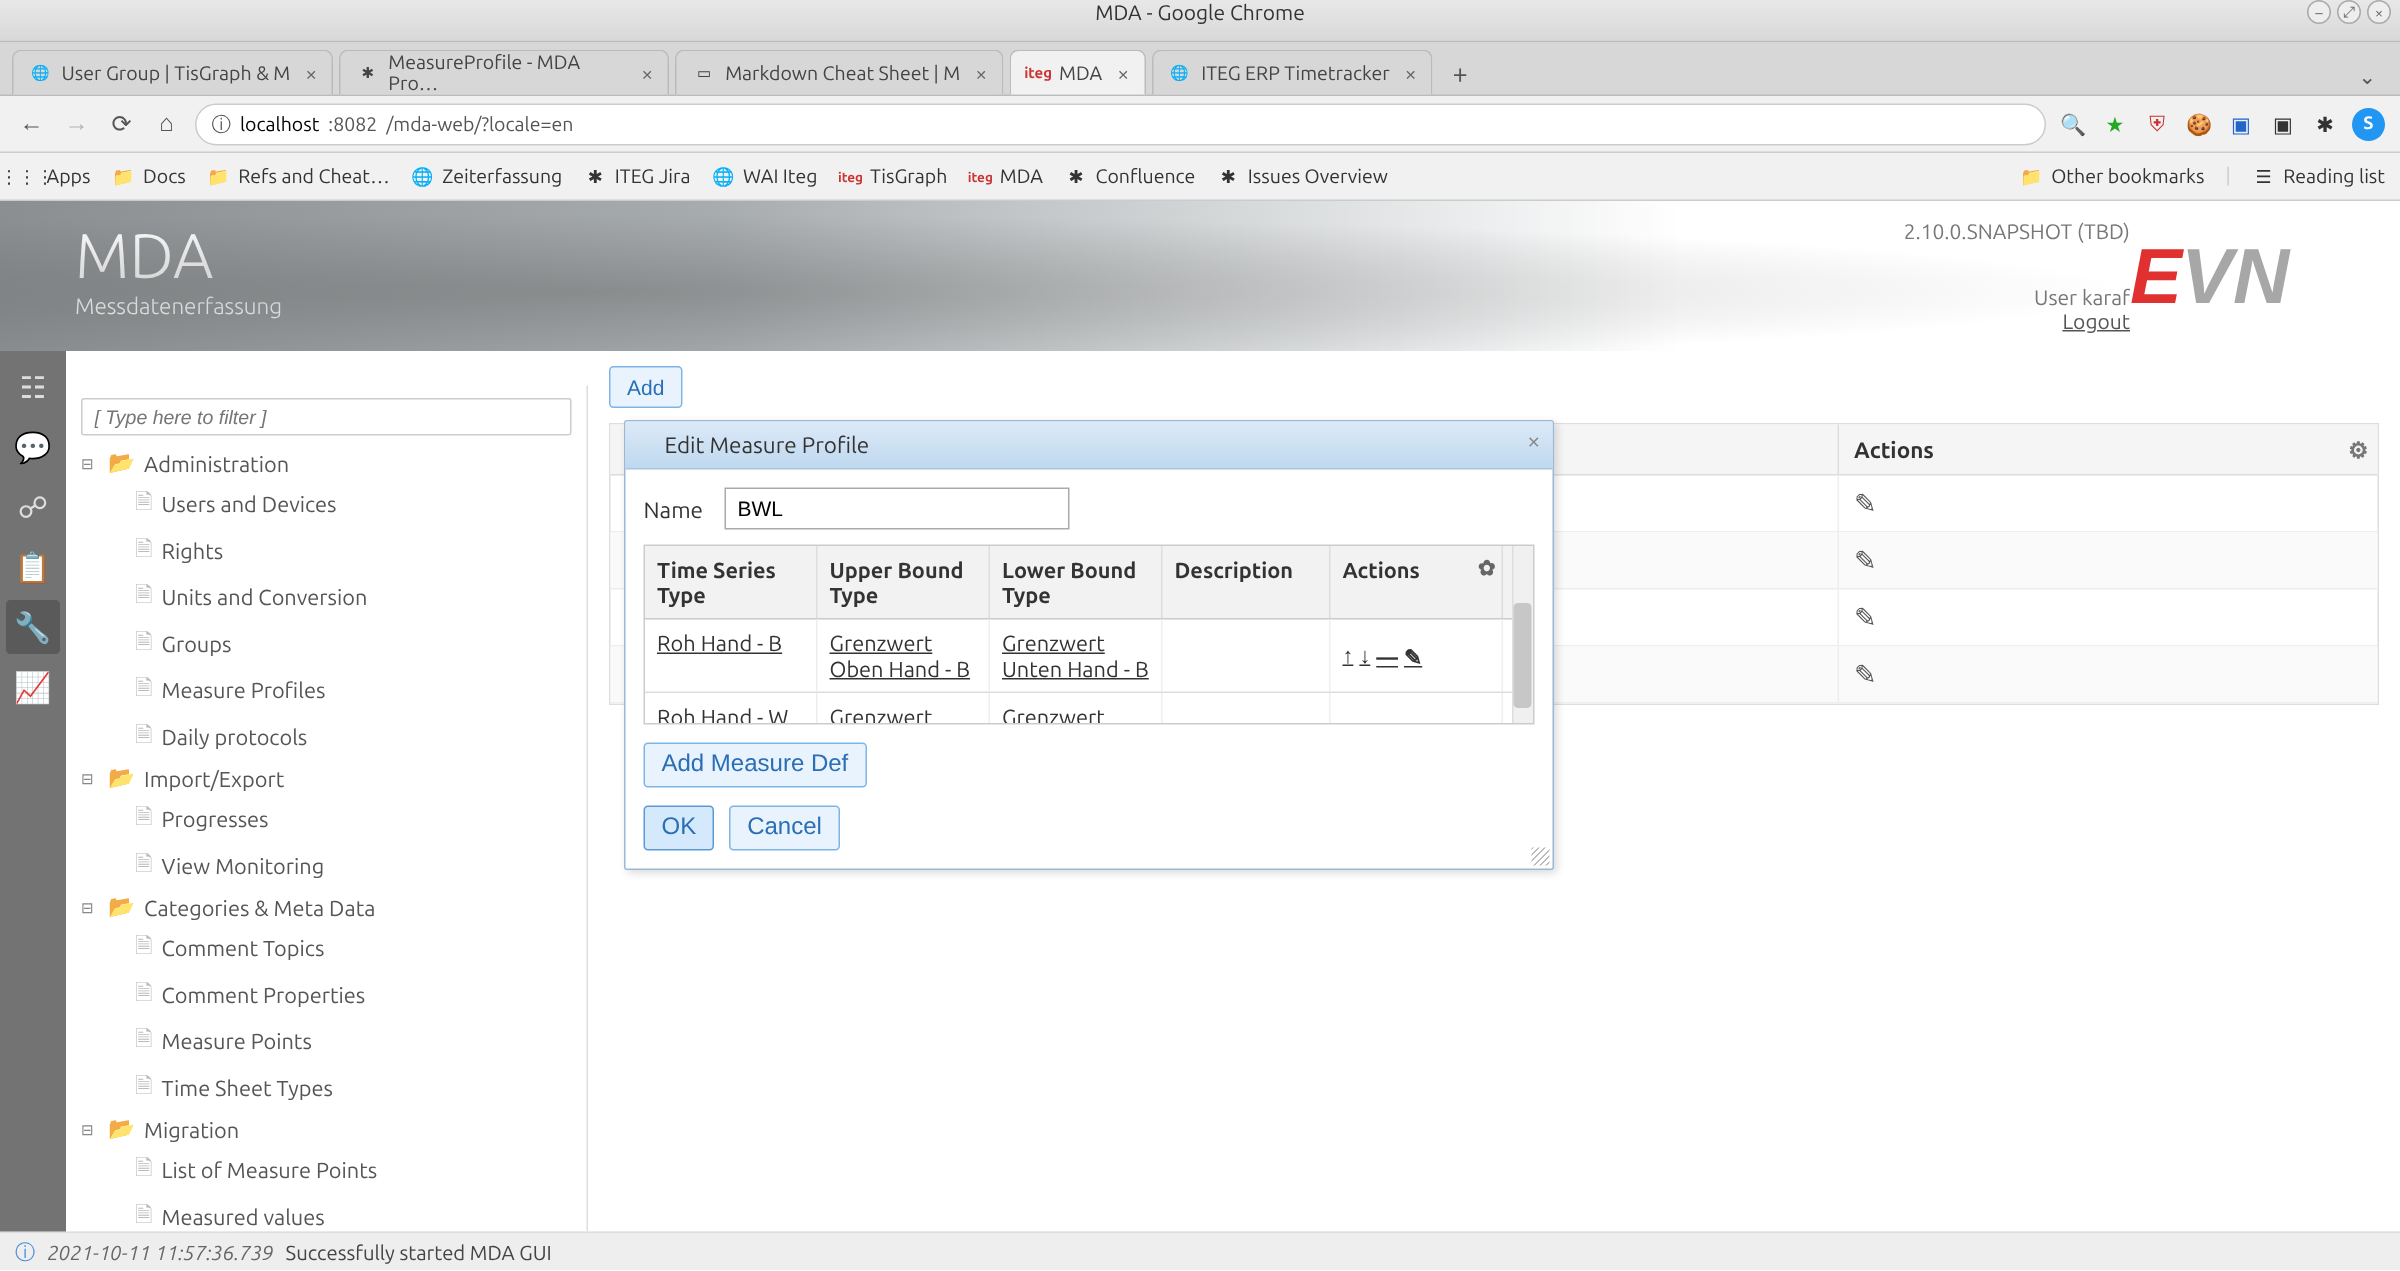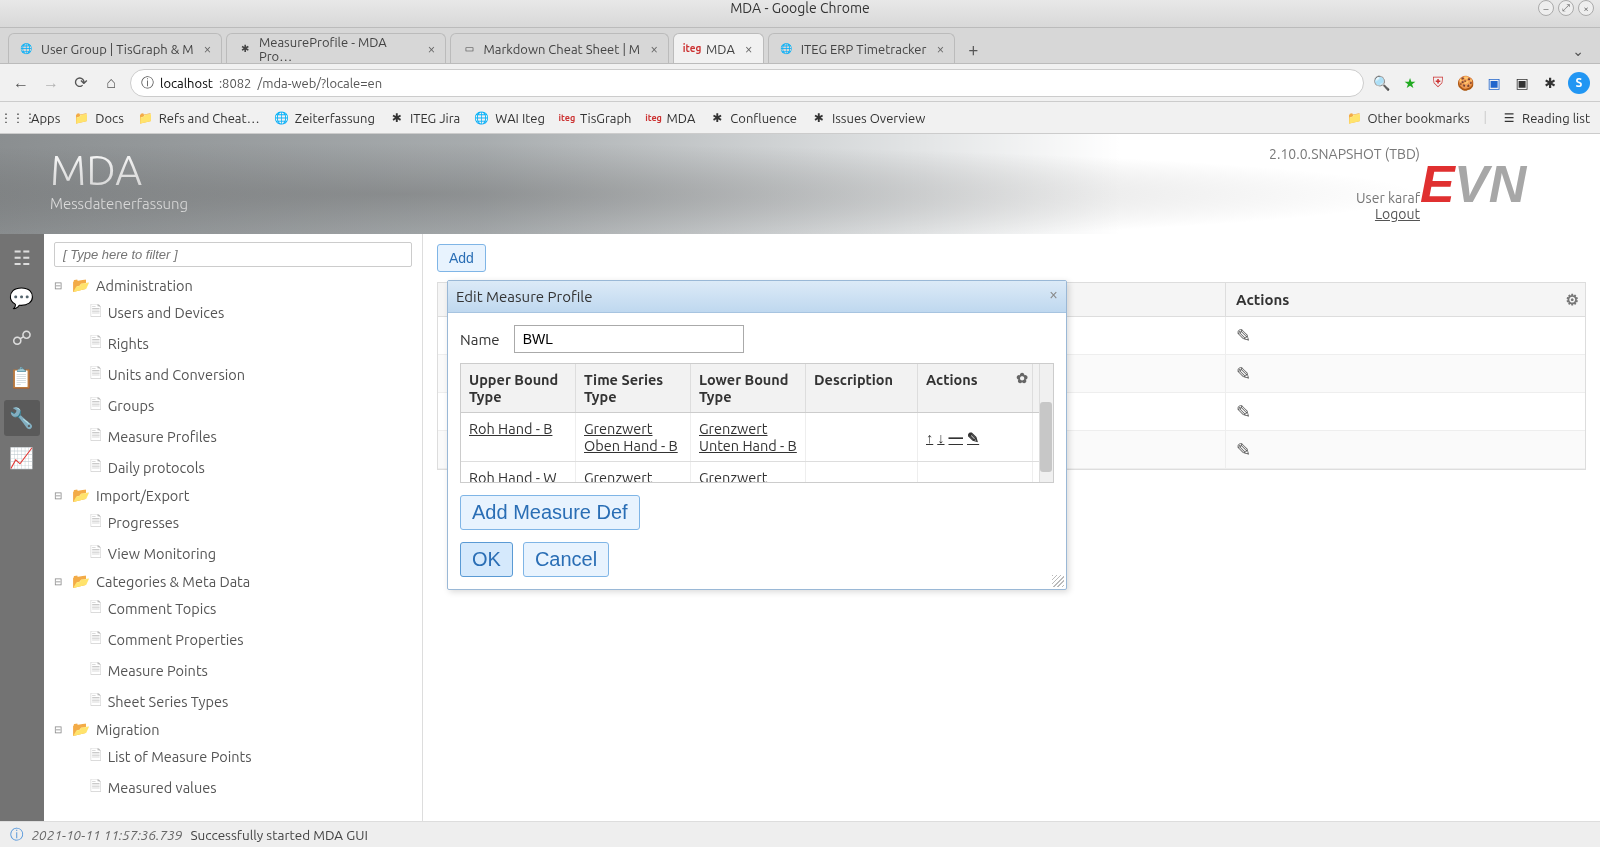--- a/index.html
+++ b/index.html
@@ -41,21 +41,21 @@
 .hdrright { margin-left:auto; text-align:right; color:#777; font-size:14px; padding-right:160px; }
 .hdrright a { color:#555; text-decoration:underline; }
 .logo { position:absolute; right:30px; top:22px; }
 
 
 .appbody { display:flex; height:calc(847px - 28px - 36px - 38px - 32px - 100px - 26px); }
 .iconrail { width:44px; background:#737373; display:flex; flex-direction:column; align-items:center; padding-top:6px; gap:4px; }
 .iconrail .ritem { width:36px;height:36px;display:flex;align-items:center;justify-content:center;color:#ddd;font-size:20px;border-radius:3px; }
 .iconrail .ritem.active { background:#5a5a5a; color:#fff; }
 
-.tree { width:379px; border-right:1px solid #ddd; padding:8px 10px; overflow:auto; }
+.tree { width:348px; border-right:1px solid #ddd; padding:8px 10px; overflow:auto;margin-top:23px; }
 .filter { width:100%; border:1px solid #ccc; padding:4px 8px; font-style:italic; color:#999; font-size:13px; border-radius:2px; }
 .tnode { display:flex; align-items:center; gap:6px; padding:3px 0; font-size:14.5px; color:#555; }
 .tnode.folder { color:#555; }
 .tog { width:12px; font-size:10px; color:#888; }
 .fic { color:#e0b050; }
 .dic { color:#bbb; }
 .tchild { margin-left:36px; }
 .tgroup { margin-left:0; }
 
 .main { flex:1; padding:10px 14px; position:relative; overflow:hidden; }
@@ -68,41 +68,41 @@
 .gh-act{width:360px;border-left:1px solid #ddd;position:relative;}
 .gh-act .gear{position:absolute;right:6px;top:8px;color:#777;font-size:15px;}
 .grow { display:flex; border-bottom:1px solid #eee; }
 .grow:nth-child(odd){background:#fafafa;}
 .grow .gc { padding:8px 10px; }
 .gc-name{flex:1;font-size:14px;color:#444;}
 .gc-act{width:360px;border-left:1px solid #eee;color:#555;font-size:18px;}
 
 
 .dialog { position:absolute; left:24px; top:46px; width:620px; background:#fff; border:1px solid #9ab8d6; box-shadow:2px 2px 6px rgba(0,0,0,0.15); border-radius:2px; }
-.dlg-title { background:linear-gradient(#dceaf7,#bfd8ef); padding:7px 8px; font-size:15px; color:#333; position:relative; border-bottom:1px solid #a7c4e0; }
+.dlg-title { background:linear-gradient(#dceaf7,#bfd8ef); padding:7px 26px; font-size:15px; color:#333; position:relative; border-bottom:1px solid #a7c4e0; }
 .dlg-title .x { position:absolute; right:8px; top:4px; color:#888; font-size:16px; }
 .dlg-body { padding:12px; }
 .fld { display:flex; align-items:center; gap:14px; margin-bottom:10px; }
 .fld label { font-size:15px; color:#333; }
 .fld input { border:1px solid #aaa; padding:5px 8px; width:230px; font-size:14px; }
 
 .mgrid { border:1px solid #ccc; position:relative; }
 .mgrid .scrolltrack{position:absolute;right:0;top:0;bottom:0;width:14px;background:#f0f0f0;border-left:1px solid #ddd;}
 .mgrid .thumb{position:absolute;right:1px;top:38px;width:12px;height:70px;background:#c7c7c7;border-radius:3px;}
 .mhead { display:flex; background:#f2f2f2; border-bottom:1px solid #ccc; }
 .mhead .mh { padding:7px 8px; font-weight:bold; font-size:14.5px; border-right:1px solid #ddd; }
 .mh1{width:115px;} .mh2{width:115px;} .mh3{width:115px;} .mh4{width:112px;} .mh5{width:115px;position:relative;border-right:none;}
 .mh5 .gear{position:absolute;right:4px;top:6px;font-size:14px;color:#666;}
 .mrow { display:flex; border-bottom:1px solid #ddd;text-decoration:underline; }
 .mrow .mc { padding:7px 8px; font-size:14.5px; border-right:1px solid #eee; color:#333; }
 .mc1{width:115px;} .mc2{width:115px;} .mc3{width:115px;} .mc4{width:112px;} .mc5{width:115px;border-right:none;display:flex;gap:4px;font-size:17px;align-items:center;}
 .mc5 span{font-weight:bold;}
 
 .dlg-btns { margin-top:12px; display:flex; gap:10px; }
-.btn { border:1px solid #7fb5e6; background:#e8f3fe; color:#2a6eb5; padding:5px 11px; border-radius:3px; font-size:20px; }
+.btn { border:1px solid #7fb5e6; background:#e8f3fe; color:#2a6eb5; padding:5px 11px; border-radius:3px; font-size:16px; }
 .btn.ok { background:#d5e9fc; border-color:#5a9ad4; }
 .resize { position:absolute; right:2px; bottom:2px; width:12px; height:12px; background:repeating-linear-gradient(135deg,#bbb,#bbb 1px,transparent 1px,transparent 3px); }
 
 
 .status { height:26px; background:#eee; display:flex; align-items:center; padding:0 10px; gap:8px; font-size:13.5px; color:#666; font-style:italic; border-top:1px solid #ddd; }
 .status .msg { font-style:normal; color:#444; }
 .status .info-icon { color:#4a90d9; font-style:normal; }
 
 svg { display:block; }
 </style>
@@ -334,21 +334,21 @@
         </div>
       <div class="tchild">
           <div class="tnode">
             <span class="dic">🗎</span>
             <span>Measure Points</span>
           </div>
         </div>
       <div class="tchild">
           <div class="tnode">
             <span class="dic">🗎</span>
-            <span>Sheet Series Types</span>
+            <span>Time Sheet Types</span>
           </div>
         </div>
 
       <div class="tnode folder">
           <span class="tog">⊟</span>
           <span class="fic">📂</span>
           <span>Migration</span>
         </div>
       <div class="tchild">
           <div class="tnode">
@@ -400,22 +400,22 @@
       <div class="dlg-body">
         <div class="fld">
           <label>Name</label>
           <input value="BWL" style="">
         </div>
 
         <div class="mgrid" style="height:120px;overflow:hidden;">
           <div class="scrolltrack"></div>
           <div class="thumb"></div>
           <div class="mhead">
+            <div class="mh mh1">Time Series Type</div>
             <div class="mh mh2">Upper Bound Type</div>
-            <div class="mh mh1">Time Series Type</div>
             <div class="mh mh3">Lower Bound Type</div>
             <div class="mh mh4">Description</div>
             <div class="mh mh5"><span>Actions</span><span class="gear">✿</span></div>
           </div>
           <div class="mrow">
             <div class="mc mc1">Roh Hand - B</div>
             <div class="mc mc2">Grenzwert Oben Hand - B</div>
             <div class="mc mc3">Grenzwert Unten Hand - B</div>
             <div class="mc mc4"></div>
             <div class="mc mc5">

